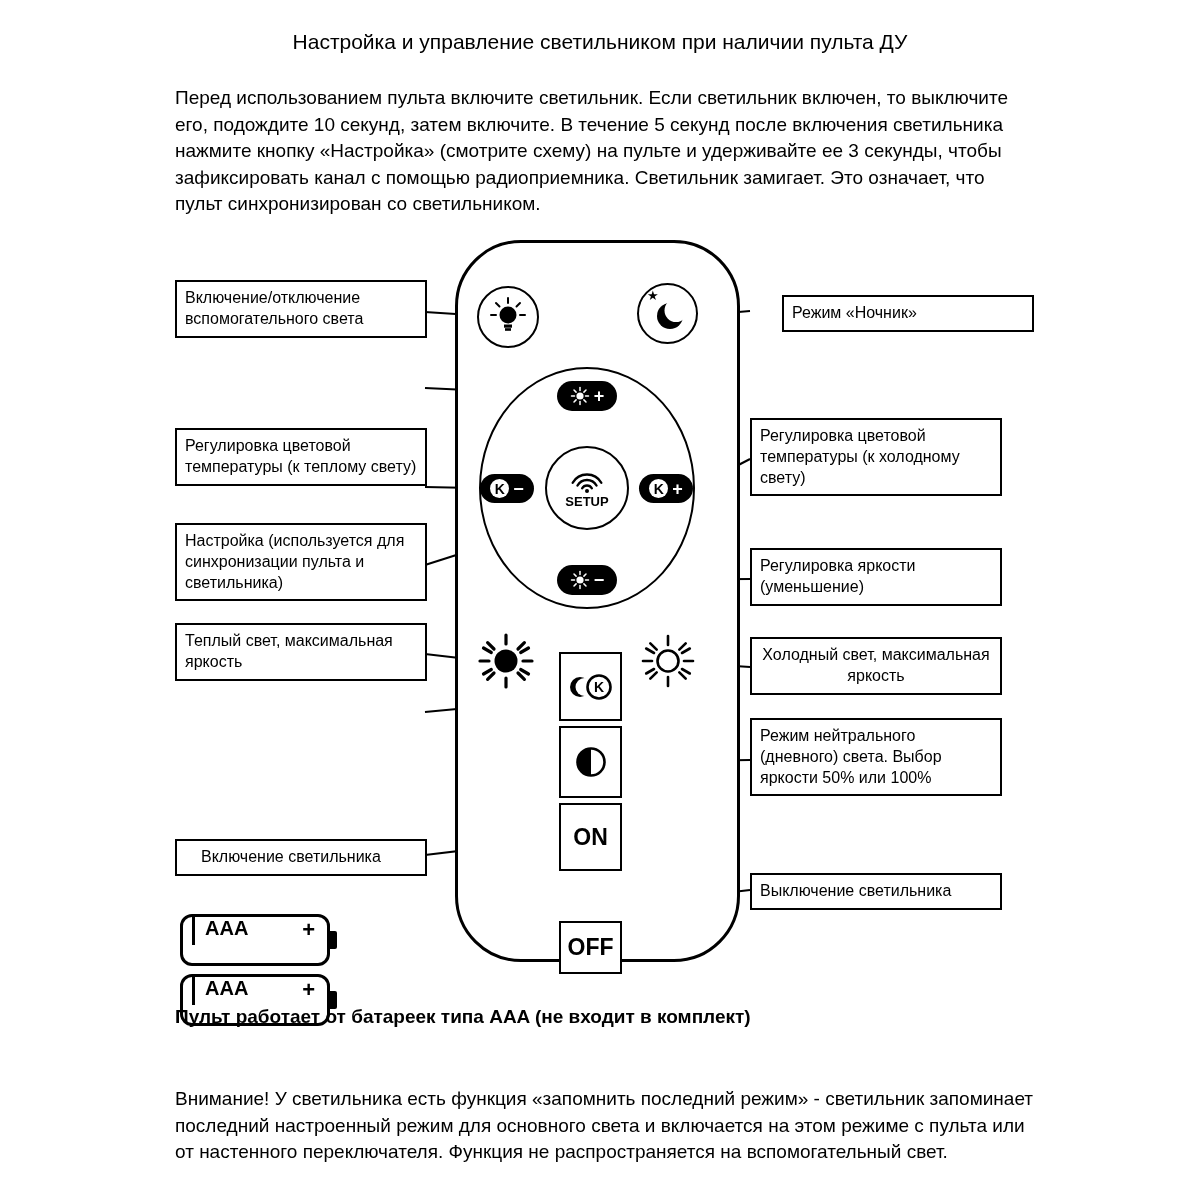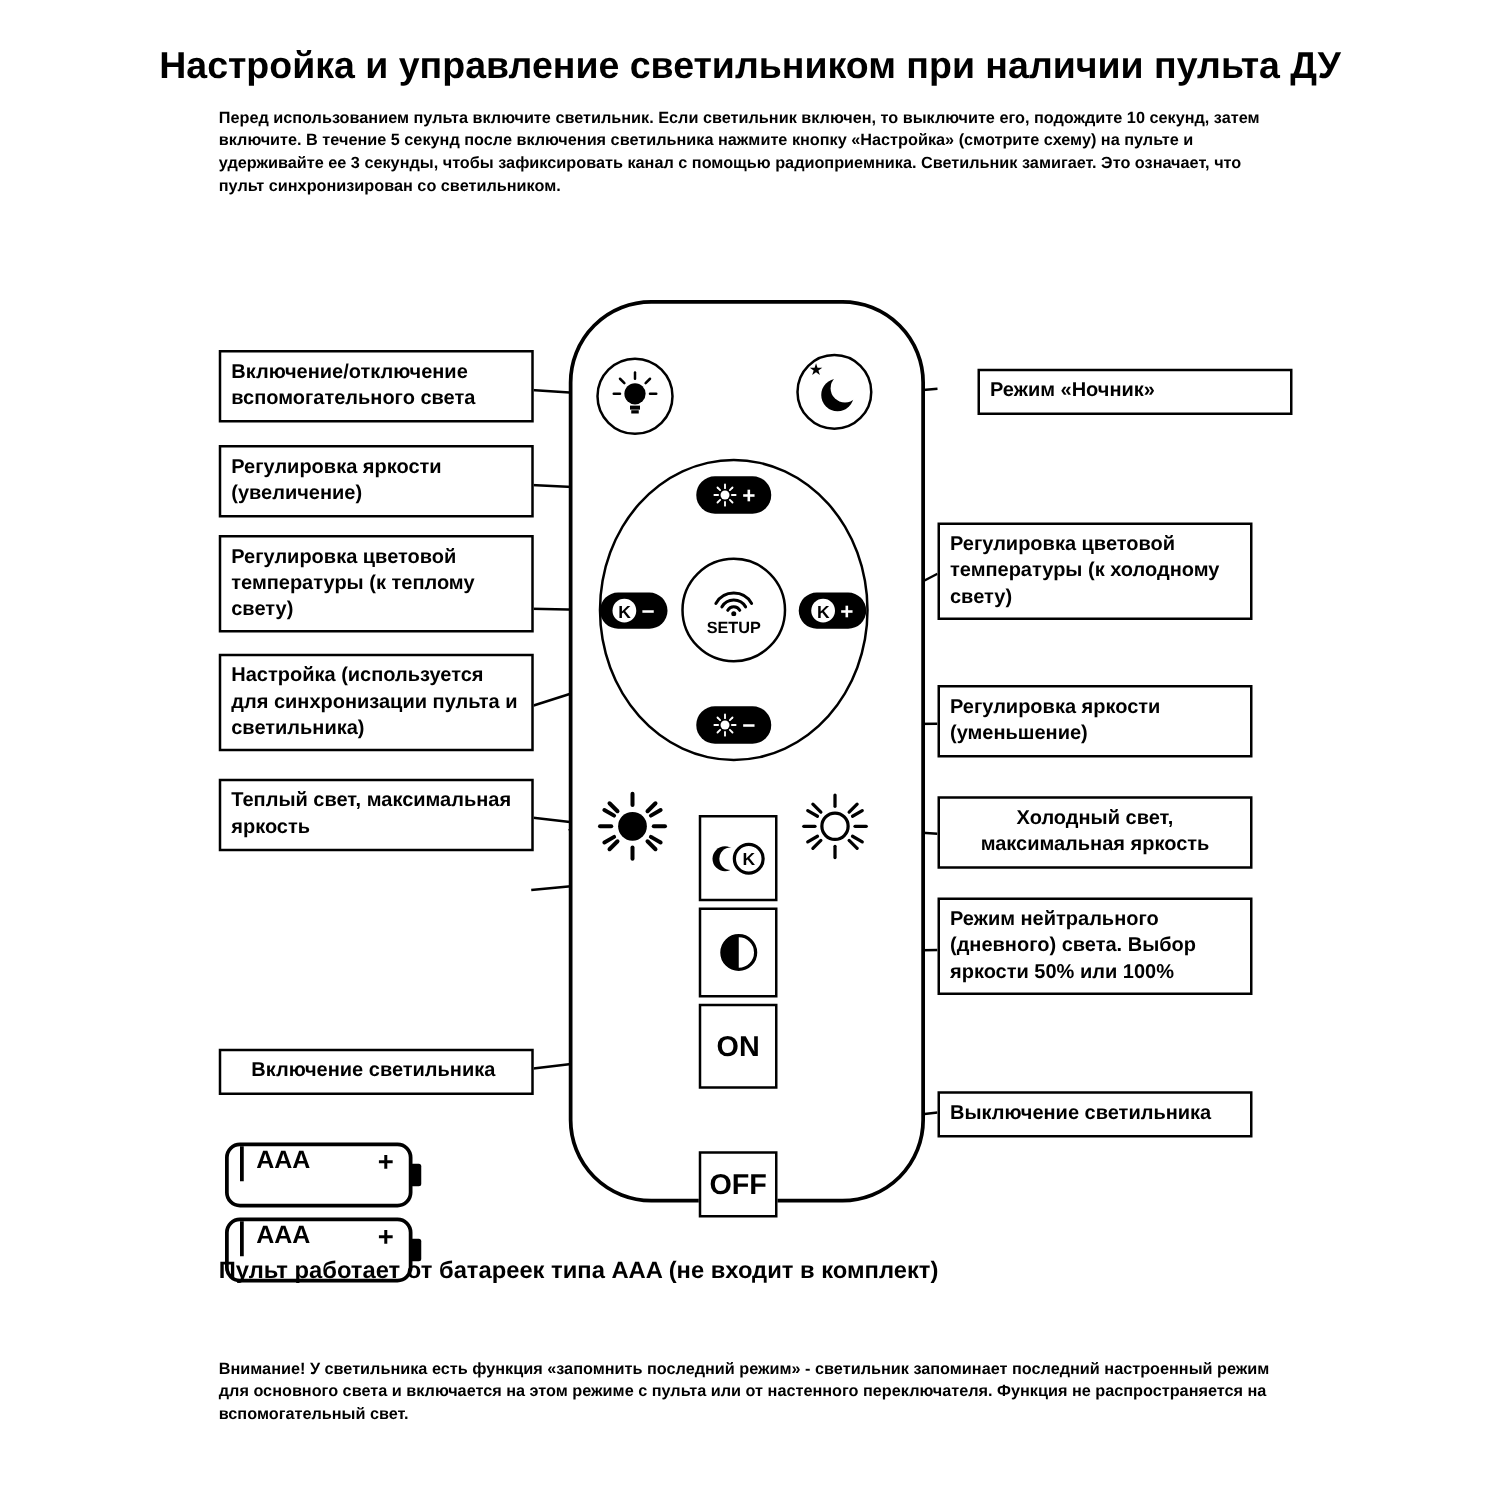--- a/index.html
+++ b/index.html
@@ -2,29 +2,29 @@
 <html><head>
 <meta charset="utf-8">
 <style>
   html,body{margin:0;padding:0;background:#fff;}
   #page{
     position:relative;width:1200px;height:1200px;background:#fff;
     font-family:"Liberation Sans",sans-serif;color:#000;overflow:hidden;
   }
   .title{
     position:absolute;top:16px;left:0;width:1200px;text-align:center;
-    font-size:30px;font-weight:bold;
+    font-size:21px;font-weight:normal;
   }
   .para{
     position:absolute;left:175px;width:855px;
-    font-size:13px;font-weight:bold;line-height:1.4;
+    font-size:19px;font-weight:normal;line-height:1.4;
   }
   .callout{
     position:absolute;width:252px;border:2px solid #000;background:#fff;
-    padding:6px 8px;font-size:16px;font-weight:bold;line-height:1.3;
+    padding:6px 8px;font-size:16px;font-weight:normal;line-height:1.3;
     box-sizing:border-box;
   }
   .remote-body{
     position:absolute;left:455px;top:240px;width:285px;height:722px;
     border:3px solid #000;border-radius:66px;background:#fff;box-sizing:border-box;
   }
   .circle-btn{
     position:absolute;border:2.5px solid #000;border-radius:50%;background:#fff;
     display:flex;align-items:center;justify-content:center;box-sizing:border-box;
   }
@@ -95,21 +95,20 @@
       <line x1="750" y1="311" x2="704" y2="315"></line>
       <line x1="750" y1="459" x2="700" y2="485"></line>
       <line x1="750" y1="579" x2="624" y2="580"></line>
       <line x1="750" y1="667" x2="704" y2="664"></line>
       <line x1="750" y1="760" x2="629" y2="762"></line>
       <line x1="750" y1="890" x2="629" y2="904"></line>
     </g>
   </svg>
 
   <div class="callout" style="top:280px;left:175px;">Включение/отключение вспомогательного света</div>
-  <div class="callout" style="top:356px;left:175px;">Регулировка яркости (увеличение)</div>
   <div class="callout" style="top:428px;left:175px;">Регулировка цветовой температуры (к теплому свету)</div>
   <div class="callout" style="top:523px;left:175px;">Настройка (используется для синхронизации пульта и светильника)</div>
   <div class="callout" style="top:623px;left:175px;">Теплый свет, максимальная яркость</div>
   <div class="callout" style="top:839px;left:175px;padding-left:24px;">Включение светильника</div>
 
   <div class="callout" style="top:295px;left:750px;margin-left:32px;">Режим «Ночник»</div>
   <div class="callout" style="top:418px;left:750px;">Регулировка цветовой температуры (к холодному свету)</div>
   <div class="callout" style="top:548px;left:750px;">Регулировка яркости (уменьшение)</div>
   <div class="callout" style="top:637px;left:750px;text-align:center;">Холодный свет, максимальная яркость</div>
   <div class="callout" style="top:718px;left:750px;">Режим нейтрального (дневного) света. Выбор яркости 50% или 100%</div>

